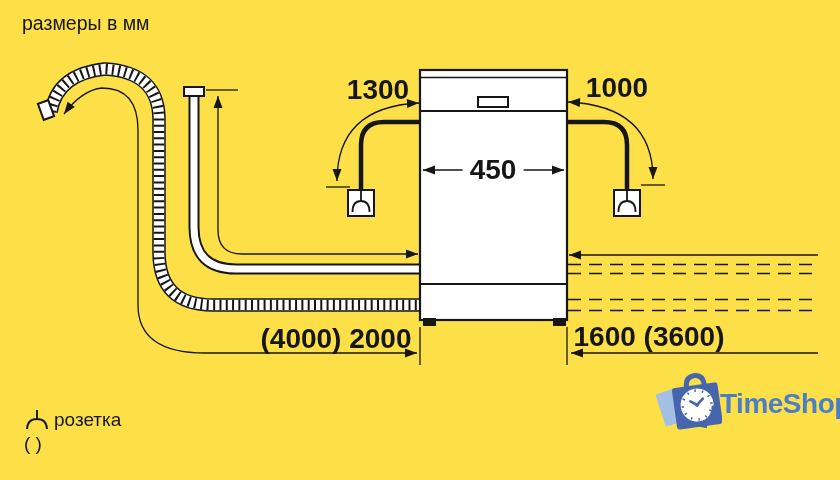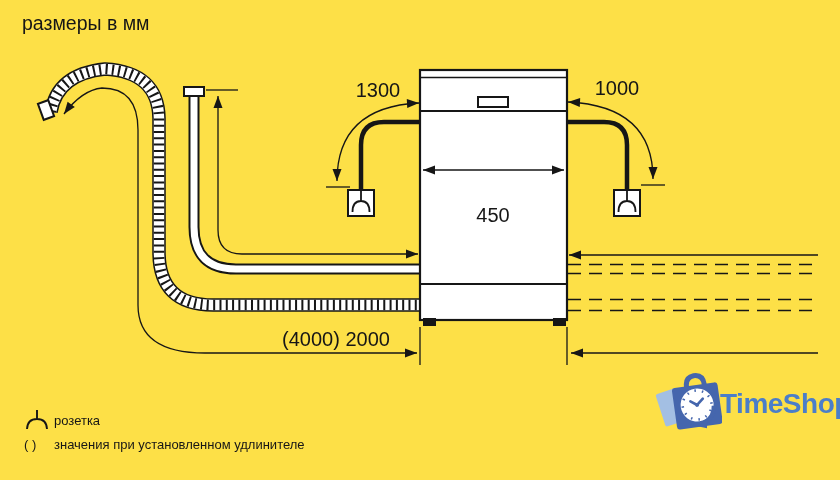--- a/index.html
+++ b/index.html
@@ -1,23 +1,23 @@
 <!DOCTYPE html>
 <html><head>
 <meta charset="utf-8">
 <style>
   html,body{margin:0;padding:0;background:#fff;}
   .canvas{position:relative;width:840px;height:480px;background:#fde047;overflow:hidden;
           font-family:"Liberation Sans",sans-serif;color:#111;}
   .canvas svg{position:absolute;left:0;top:0;}
-  .lbl{position:absolute;transform:translate(-50%,-50%);font-size:20px;color:#161616;
-       white-space:nowrap;letter-spacing:0px;}
-  .lbl.bg{background:#fff;padding:0 7px;margin-top:45px;}
+  .lbl{position:absolute;transform:translate(-50%,-50%);font-size:28px;color:#161616;
+       white-space:nowrap;letter-spacing:0px;font-weight:bold;}
+  .lbl.bg{background:#fff;padding:0 7px;}
   .title{position:absolute;left:22px;top:12px;font-size:19.5px;color:#161616;}
-  .legend{position:absolute;left:24px;top:408px;font-size:13px;color:#161616;}
+  .legend{position:absolute;left:24px;top:408px;font-size:19px;color:#161616;}
   .legend .row{display:flex;align-items:center;height:24px;}
   .legend .sock{width:30px;display:flex;justify-content:flex-start;}
   .legend .paren{width:30px;display:inline-block;}
   .logo{position:absolute;left:652px;top:372px;display:flex;align-items:center;}
   .logo-text{position:absolute;left:68px;top:16px;font-size:28px;font-weight:700;
              color:#4b7ec9;letter-spacing:-0.5px;font-family:"Liberation Sans",sans-serif;}
 </style>
 </head>
 <body>
 
@@ -97,33 +97,33 @@
       <line x1="567" y1="327" x2="567" y2="365"></line>
     </g>
   </svg>
 
   <div class="title">размеры в мм</div>
 
   <div class="lbl" style="left:378px;top:90px;">1300</div>
   <div class="lbl" style="left:617px;top:88px;">1000</div>
   <div class="lbl bg" style="left:493px;top:170px;">450</div>
   <div class="lbl" style="left:336px;top:339px;text-align:center;">(4000) 2000</div>
+  <div class="lbl" style="left:649px;top:337px;">1600 (3600)</div>
 
   <div class="legend">
     <div class="row">
       <span class="sock">
         <svg width="26" height="23" viewBox="0 0 26 23">
           <path d="M13 2 V11 M3 21 Q3.5 11 13 11 Q22.5 11 23 21" fill="none" stroke="#161616" stroke-width="1.9"></path>
         </svg>
       </span>
       <span>розетка</span>
     </div>
     <div class="row">
       <span class="paren">( )</span>
-      <span>значения при установленном удлинителе</span>
     </div>
   </div>
 
   <div class="logo">
     <svg width="70" height="64" viewBox="0 0 70 64">
       <g transform="rotate(-18 20 35)">
         <rect x="8" y="18" width="22" height="34" rx="2" fill="#a3bfe3"></rect>
       </g>
       <g transform="rotate(-8 45 32)">
         <path d="M37 15 Q36.5 4 45.5 3.5 Q55 3.5 55 14" fill="none" stroke-width="5" stroke="#4566ad"></path>

